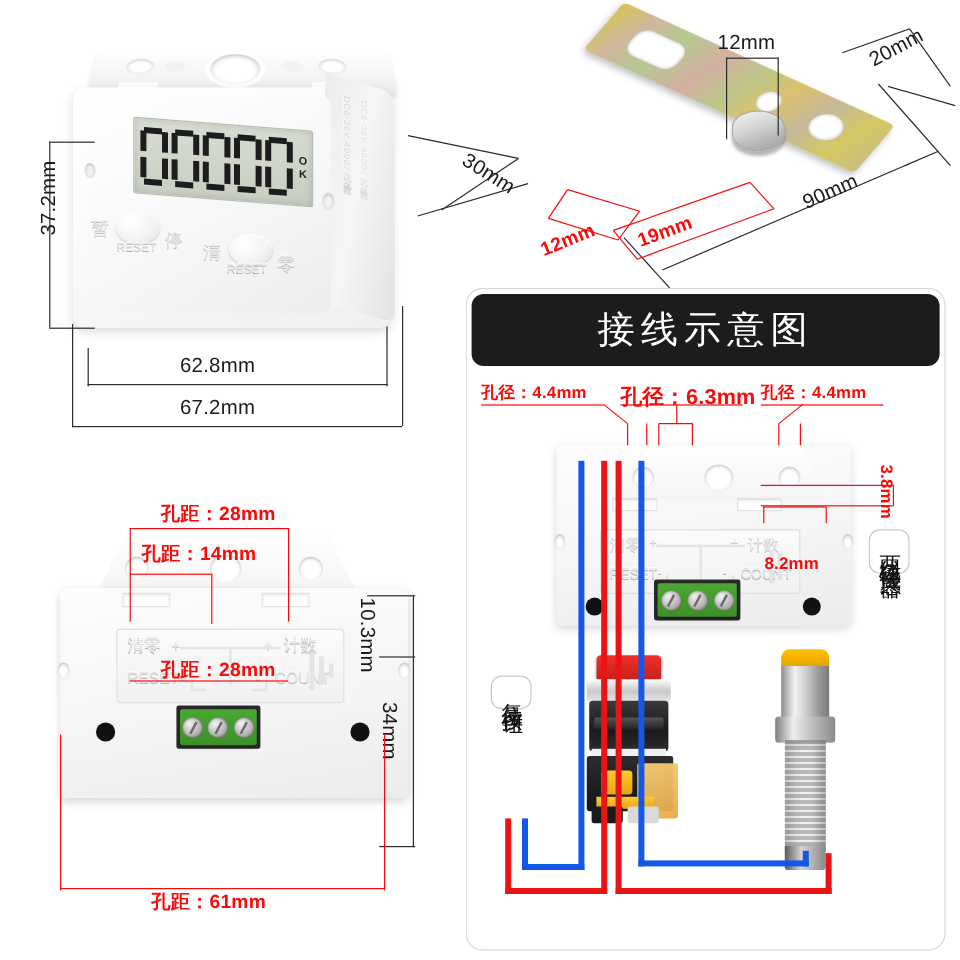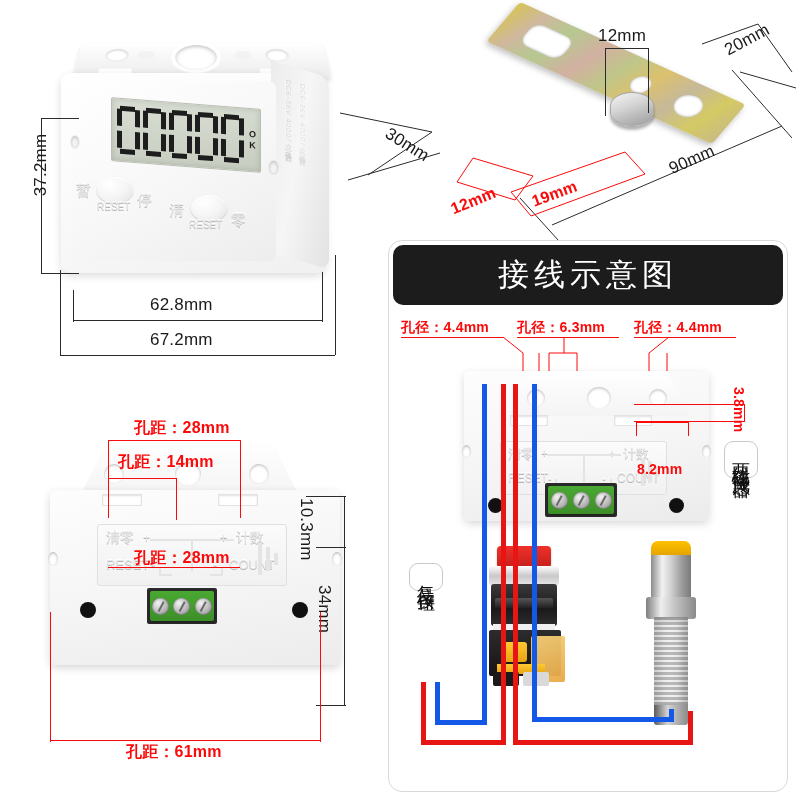--- a/index.html
+++ b/index.html
@@ -438,21 +438,21 @@
 <div class="abs vline-r" style="left:320px;top:612px;height:130px;"></div>
 <div class="abs dim-red" style="left:126px;top:742px;">孔距：61mm</div>
 
 <div class="abs" id="wiring-card">
 
   <div class="wire-header">
     <span class="wire-header-txt">接线示意图</span>
   </div>
 
   <div class="abs dim-red" style="left:12px;top:78px;font-size:14px;">孔径：4.4mm</div>
-  <div class="abs dim-red" style="left:128px;top:78px;font-size:14px;">孔径：6.3mm</div>
+  <div class="abs dim-red" style="left:128px;top:78px;font-size:18px;">孔径：6.3mm</div>
   <div class="abs dim-red" style="left:245px;top:78px;font-size:14px;">孔径：4.4mm</div>
 
   <div class="abs hline-r" style="left:12px;top:96px;width:102px;"></div>
   <div class="abs hline-r" style="left:128px;top:96px;width:102px;"></div>
   <div class="abs hline-r" style="left:245px;top:96px;width:102px;"></div>
 
   <svg class="abs" style="left:100px;top:96px;width:260px;height:60px;overflow:visible;">
     <line x1="14" y1="0" x2="34" y2="16" stroke="#fb0a0a" stroke-width="1"></line>
     <line x1="34" y1="16" x2="34" y2="50" stroke="#fb0a0a" stroke-width="1"></line>
     <line x1="50" y1="16" x2="50" y2="50" stroke="#fb0a0a" stroke-width="1"></line>

